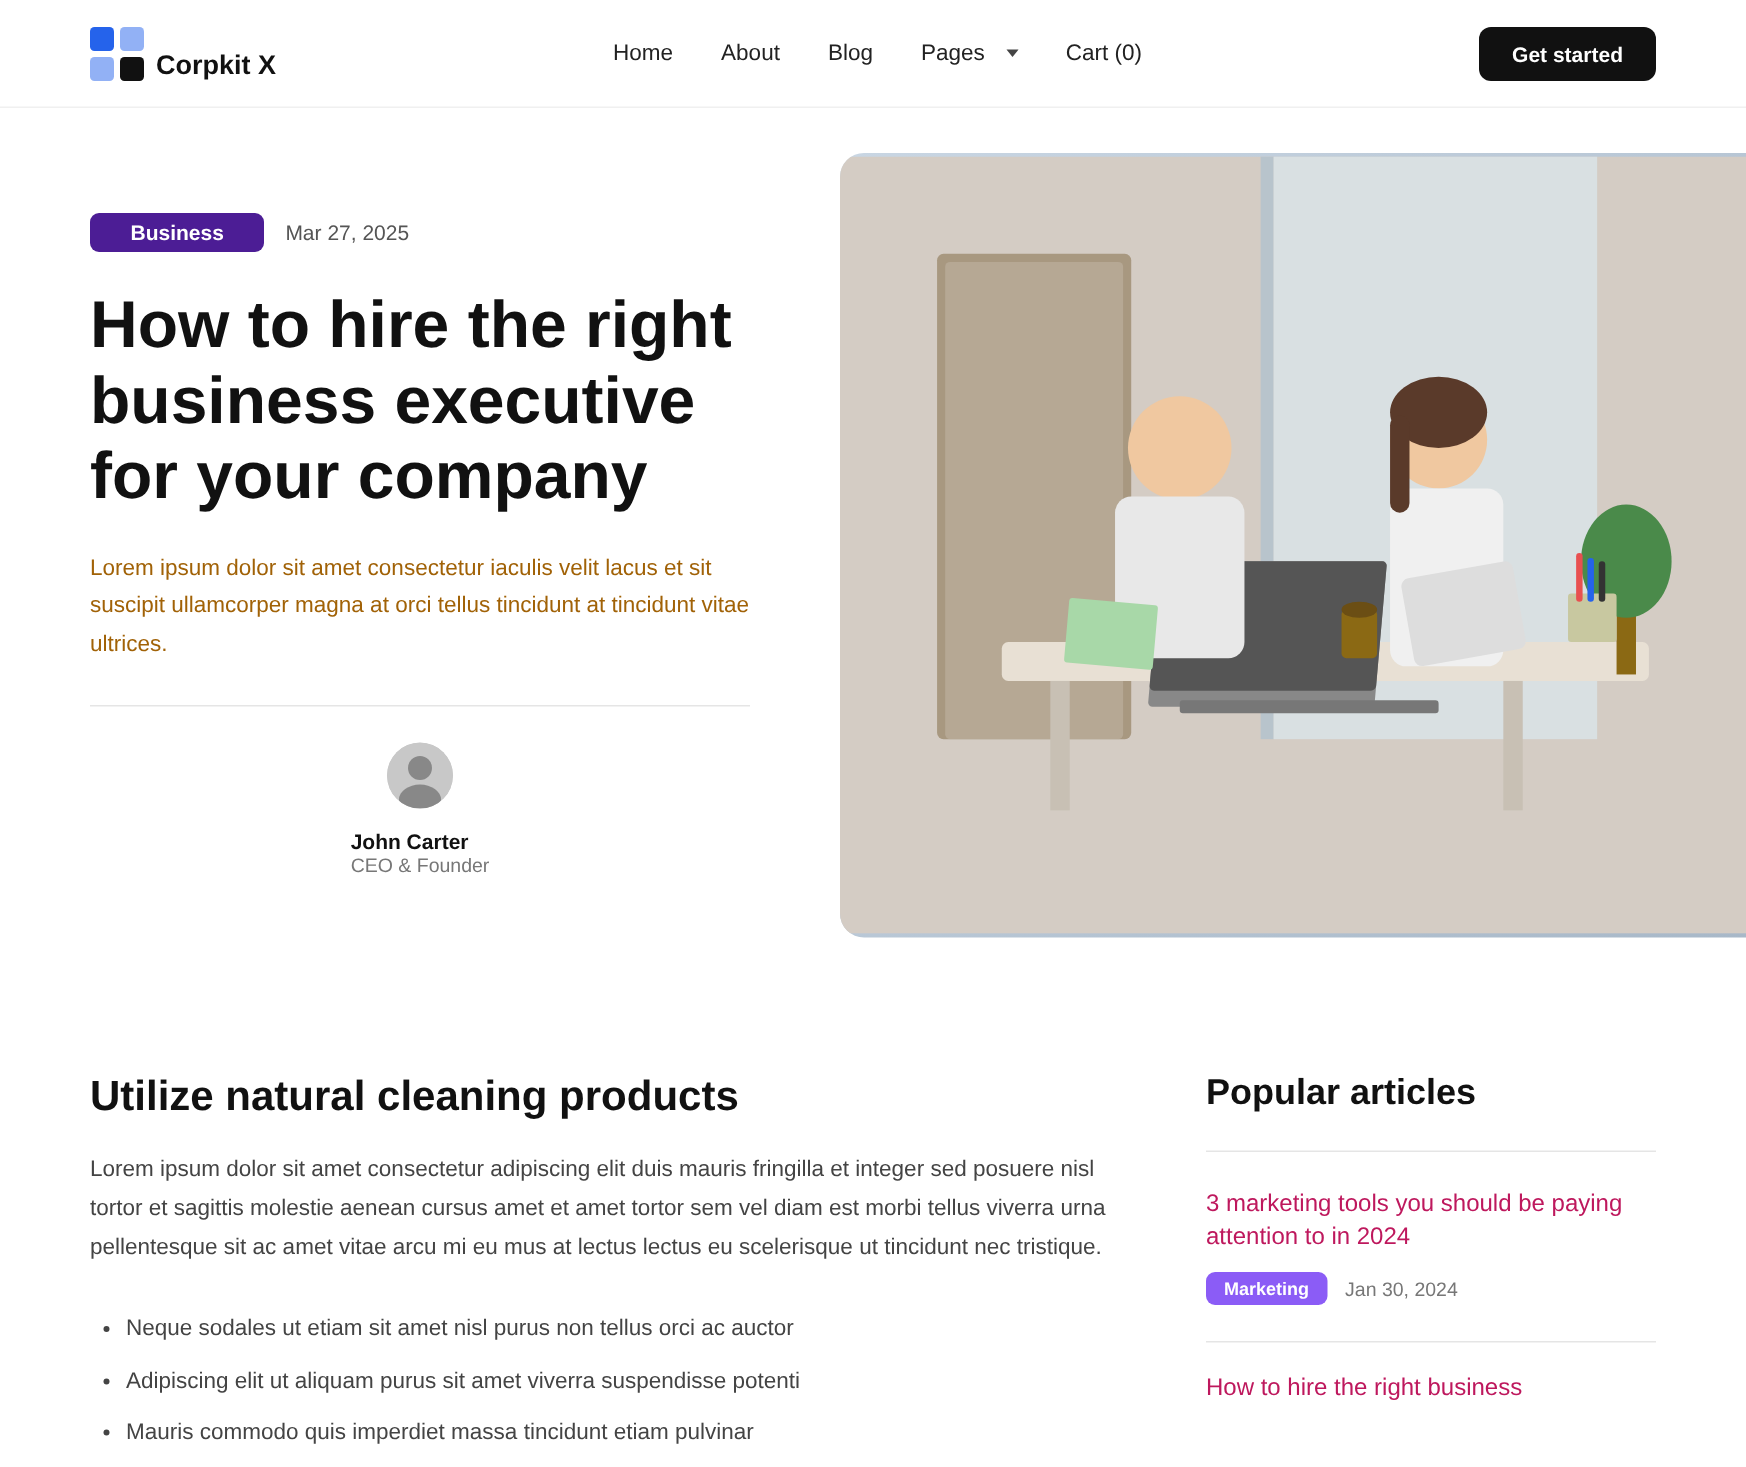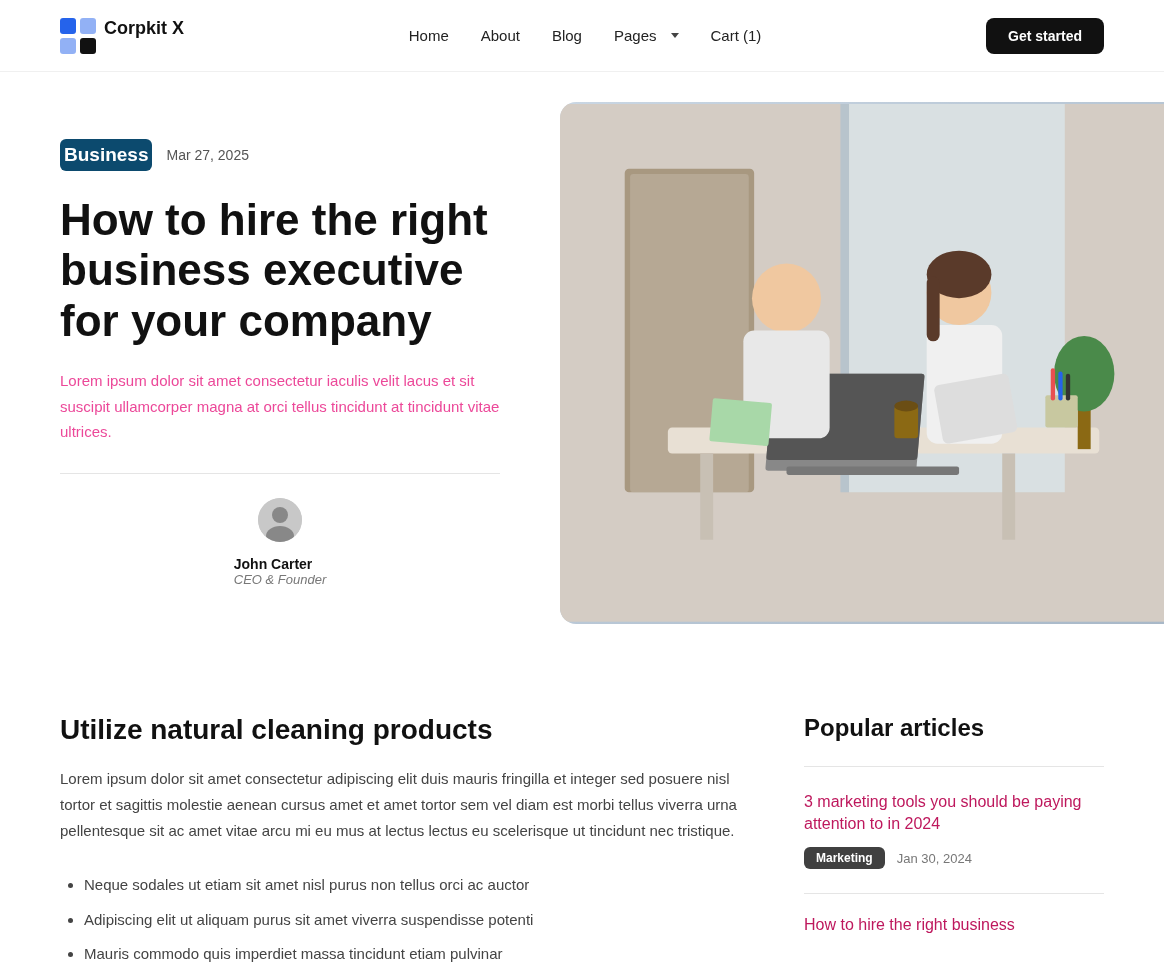--- a/index.html
+++ b/index.html
@@ -4,21 +4,21 @@
   <style>
     * { margin: 0; padding: 0; box-sizing: border-box; }
     body { font-family: -apple-system, BlinkMacSystemFont, 'Segoe UI', sans-serif; background: #fff; color: #1a1a2e; }
 
     
     nav {
       display: flex; align-items: center; justify-content: space-between;
       padding: 0 60px; height: 72px; border-bottom: 1px solid #f0f0f0;
       position: sticky; top: 0; background: #fff; z-index: 100;
     }
-    .nav-logo { display: flex; align-items: flex-start; gap: 8px; font-weight: 700; font-size: 18px; color: #111; }
+    .nav-logo { display: flex; align-items: flex-end; gap: 8px; font-weight: 700; font-size: 18px; color: #111; }
     .logo-icon { width: 36px; height: 36px; }
     .nav-links { display: flex; align-items: center; gap: 32px; }
     .nav-links a { text-decoration: none; color: #222; font-size: 15px; font-weight: 500; }
     .nav-pages { display: flex; align-items: center; gap: 12px; cursor: pointer; font-size: 15px; font-weight: 500; color: #222; }
     .nav-cart { font-size: 15px; font-weight: 500; color: #222; cursor: pointer; }
     .btn-get-started {
       background: #111; color: #fff; border: none; padding: 10px 22px;
       border-radius: 8px; font-size: 14px; font-weight: 600; cursor: pointer;
     }
 
@@ -26,36 +26,36 @@
     .hero {
       display: flex; align-items: stretch;
       min-height: 520px; overflow: hidden;
     }
     .hero-content {
       flex: 0 0 560px; padding: 60px 60px 60px 60px;
       display: flex; flex-direction: column; justify-content: center;
     }
     .badge-row { display: flex; align-items: center; gap: 14px; margin-bottom: 24px; }
     .badge {
-      background: #0c4a6e; color: #fff; font-size: 19px; font-weight: 600;
-      padding: 5px 4px; border-radius: 6px;
+      background: #4c1d95; color: #fff; font-size: 14px; font-weight: 600;
+      padding: 5px 27px; border-radius: 6px;
     }
     .badge-date { color: #555; font-size: 14px; }
     .hero-title { font-size: 44px; font-weight: 800; line-height: 1.15; color: #111; margin-bottom: 22px; }
-    .hero-desc { font-size: 15px; color: #ec4899; line-height: 1.7; margin-bottom: 28px; }
+    .hero-desc { font-size: 15px; color: #a16207; line-height: 1.7; margin-bottom: 28px; }
     .hero-divider { border: none; border-top: 1px solid #e5e5e5; margin-bottom: 24px; }
     .author-row { display: flex; align-items: center; gap: 14px; flex-direction: column; }
     .author-avatar {
       width: 44px; height: 44px; border-radius: 50%; background: #c8c8c8;
       overflow: hidden; flex-shrink: 0;
       display: flex; align-items: center; justify-content: center;
     }
     .author-avatar svg { width: 100%; height: 100%; }
     .author-name { font-size: 14px; font-weight: 700; color: #111; }
-    .author-role { font-size: 13px; color: #777; font-style: italic; }
+    .author-role { font-size: 13px; color: #777; }
     .hero-image {
       flex: 1; min-height: 480px;
       background: linear-gradient(135deg, #c9d6e3 0%, #a8b8c8 100%);
       border-radius: 16px 0 0 16px;
       margin: 30px 0 30px 0;
       overflow: hidden; position: relative;
     }
     
     .office-scene { width: 100%; height: 100%; }
 
@@ -70,21 +70,21 @@
     .article-list { list-style: disc; padding-left: 24px; }
     .article-list li { font-size: 15px; color: #444; line-height: 1.75; margin-bottom: 8px; }
 
     
     .sidebar { flex: 0 0 300px; }
     .sidebar-title { font-size: 24px; font-weight: 800; color: #111; margin-bottom: 24px; }
     .sidebar-divider { border: none; border-top: 1px solid #e5e5e5; margin-bottom: 24px; }
     .popular-article { margin-bottom: 24px; }
     .popular-article-title { font-size: 16px; font-weight: 400; color: #be185d; margin-bottom: 12px; line-height: 1.4; }
     .popular-meta { display: flex; align-items: center; gap: 12px; margin-bottom: 8px; }
-    .badge-marketing { background: #404040; color: #fff; font-size: 12px; font-weight: 600; padding: 4px 12px; border-radius: 6px; }
+    .badge-marketing { background: #8b5cf6; color: #fff; font-size: 12px; font-weight: 600; padding: 4px 12px; border-radius: 6px; }
     .article-date { font-size: 13px; color: #777; }
     .sidebar-article-divider { border: none; border-top: 1px solid #e5e5e5; margin: 20px 0; }
 
     
     .chevron { display: inline-block; width: 0; height: 0; border-left: 4px solid transparent; border-right: 4px solid transparent; border-top: 5px solid #444; margin-left: 2px; vertical-align: middle; }
   </style>
 </head>
 <body>
 
 <nav>
@@ -99,21 +99,21 @@
   </div>
   <div class="nav-links">
     <a>Home</a>
     <a>About</a>
     <a>Blog</a>
     <div class="nav-pages">
       <span>Pages</span>
       <span class="chevron"></span>
     </div>
     <div class="nav-cart">
-      <span>Cart (1)</span>
+      <span>Cart (0)</span>
     </div>
   </div>
   <button class="btn-get-started">Get started</button>
 </nav>
 
 <section class="hero">
   <div class="hero-content">
     <div class="badge-row">
       <span class="badge">Business</span>
       <span class="badge-date">Mar 27, 2025</span>

